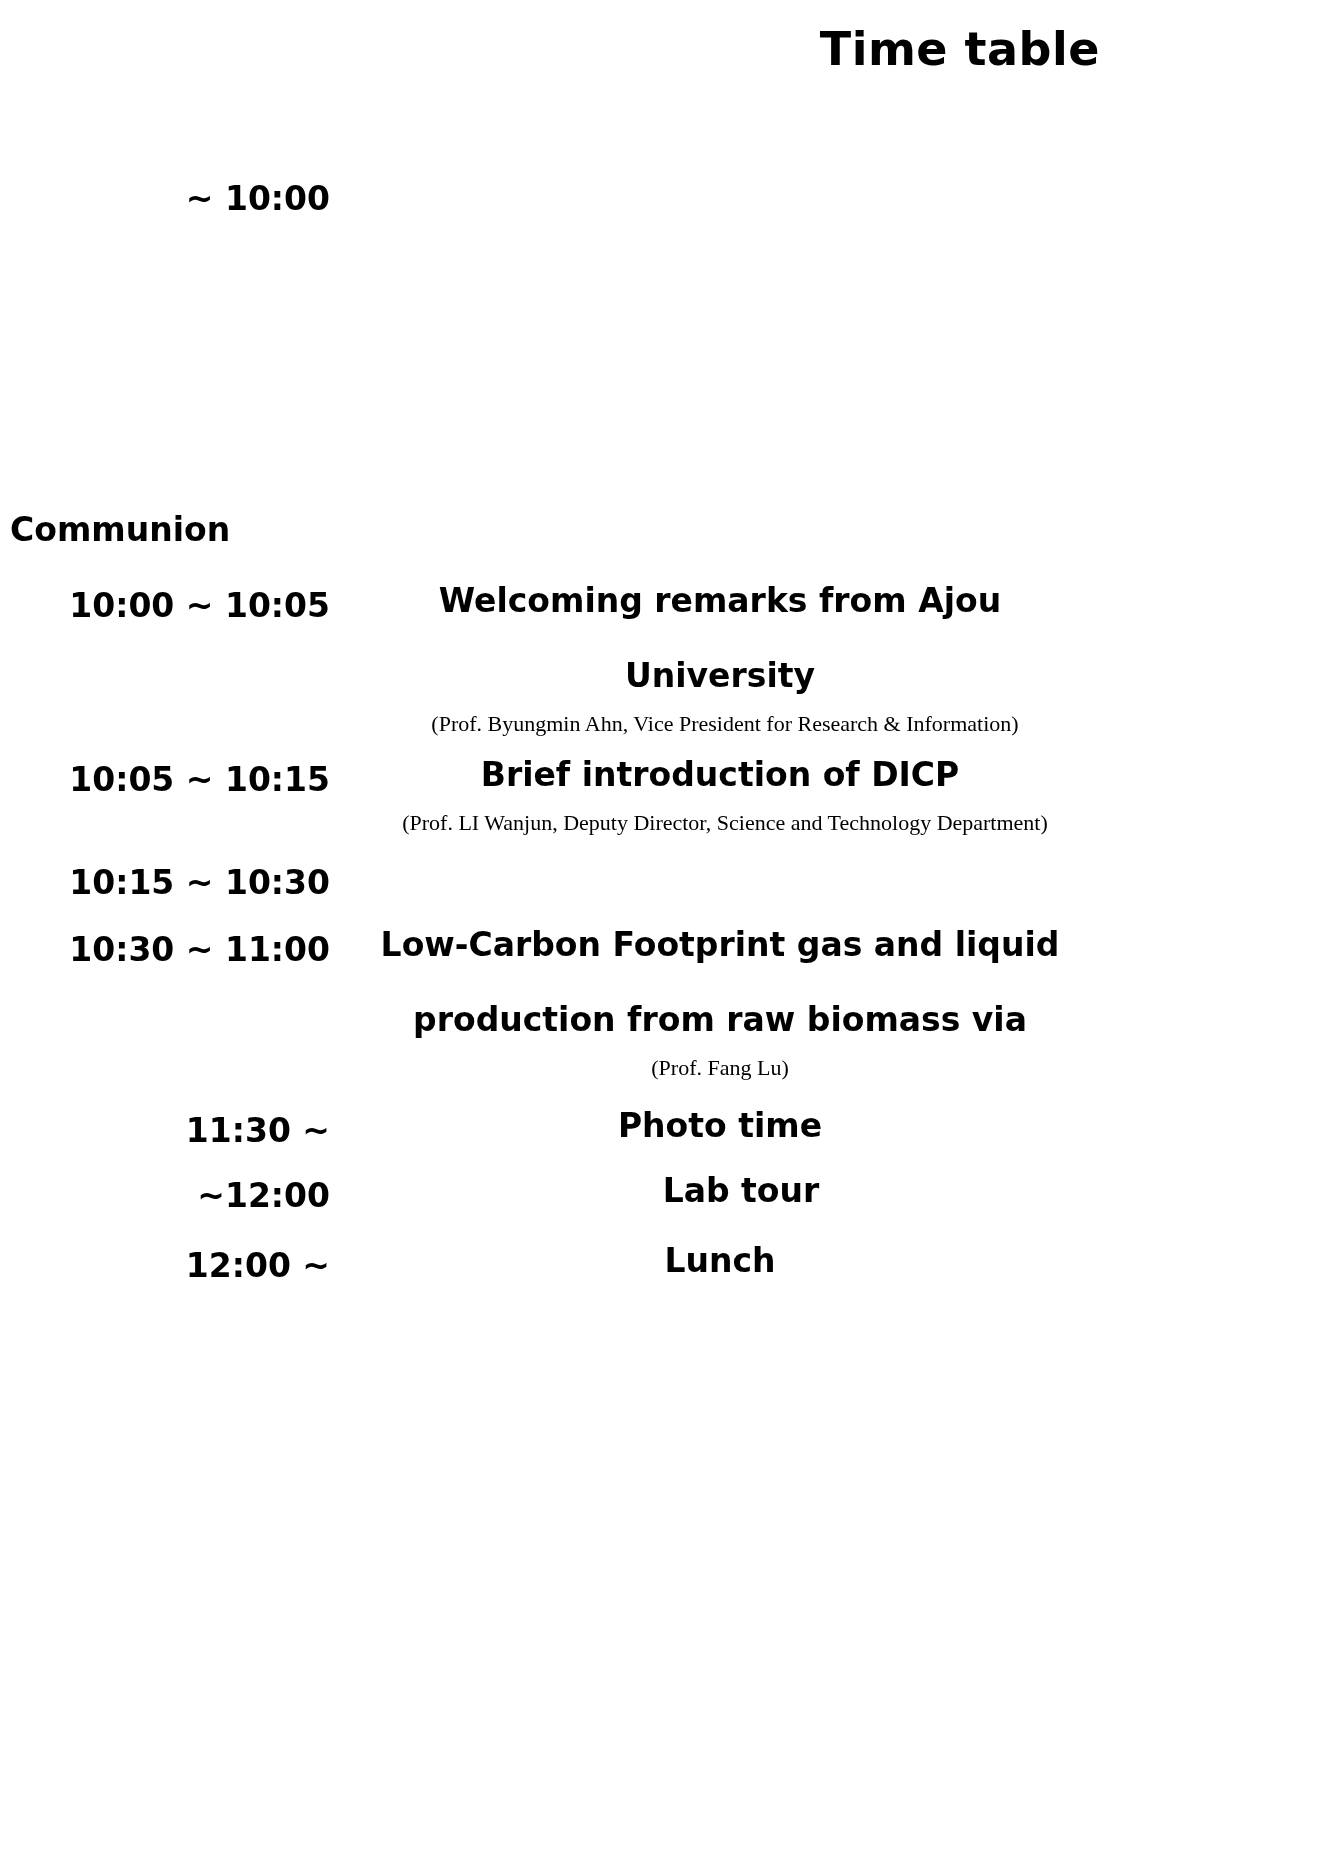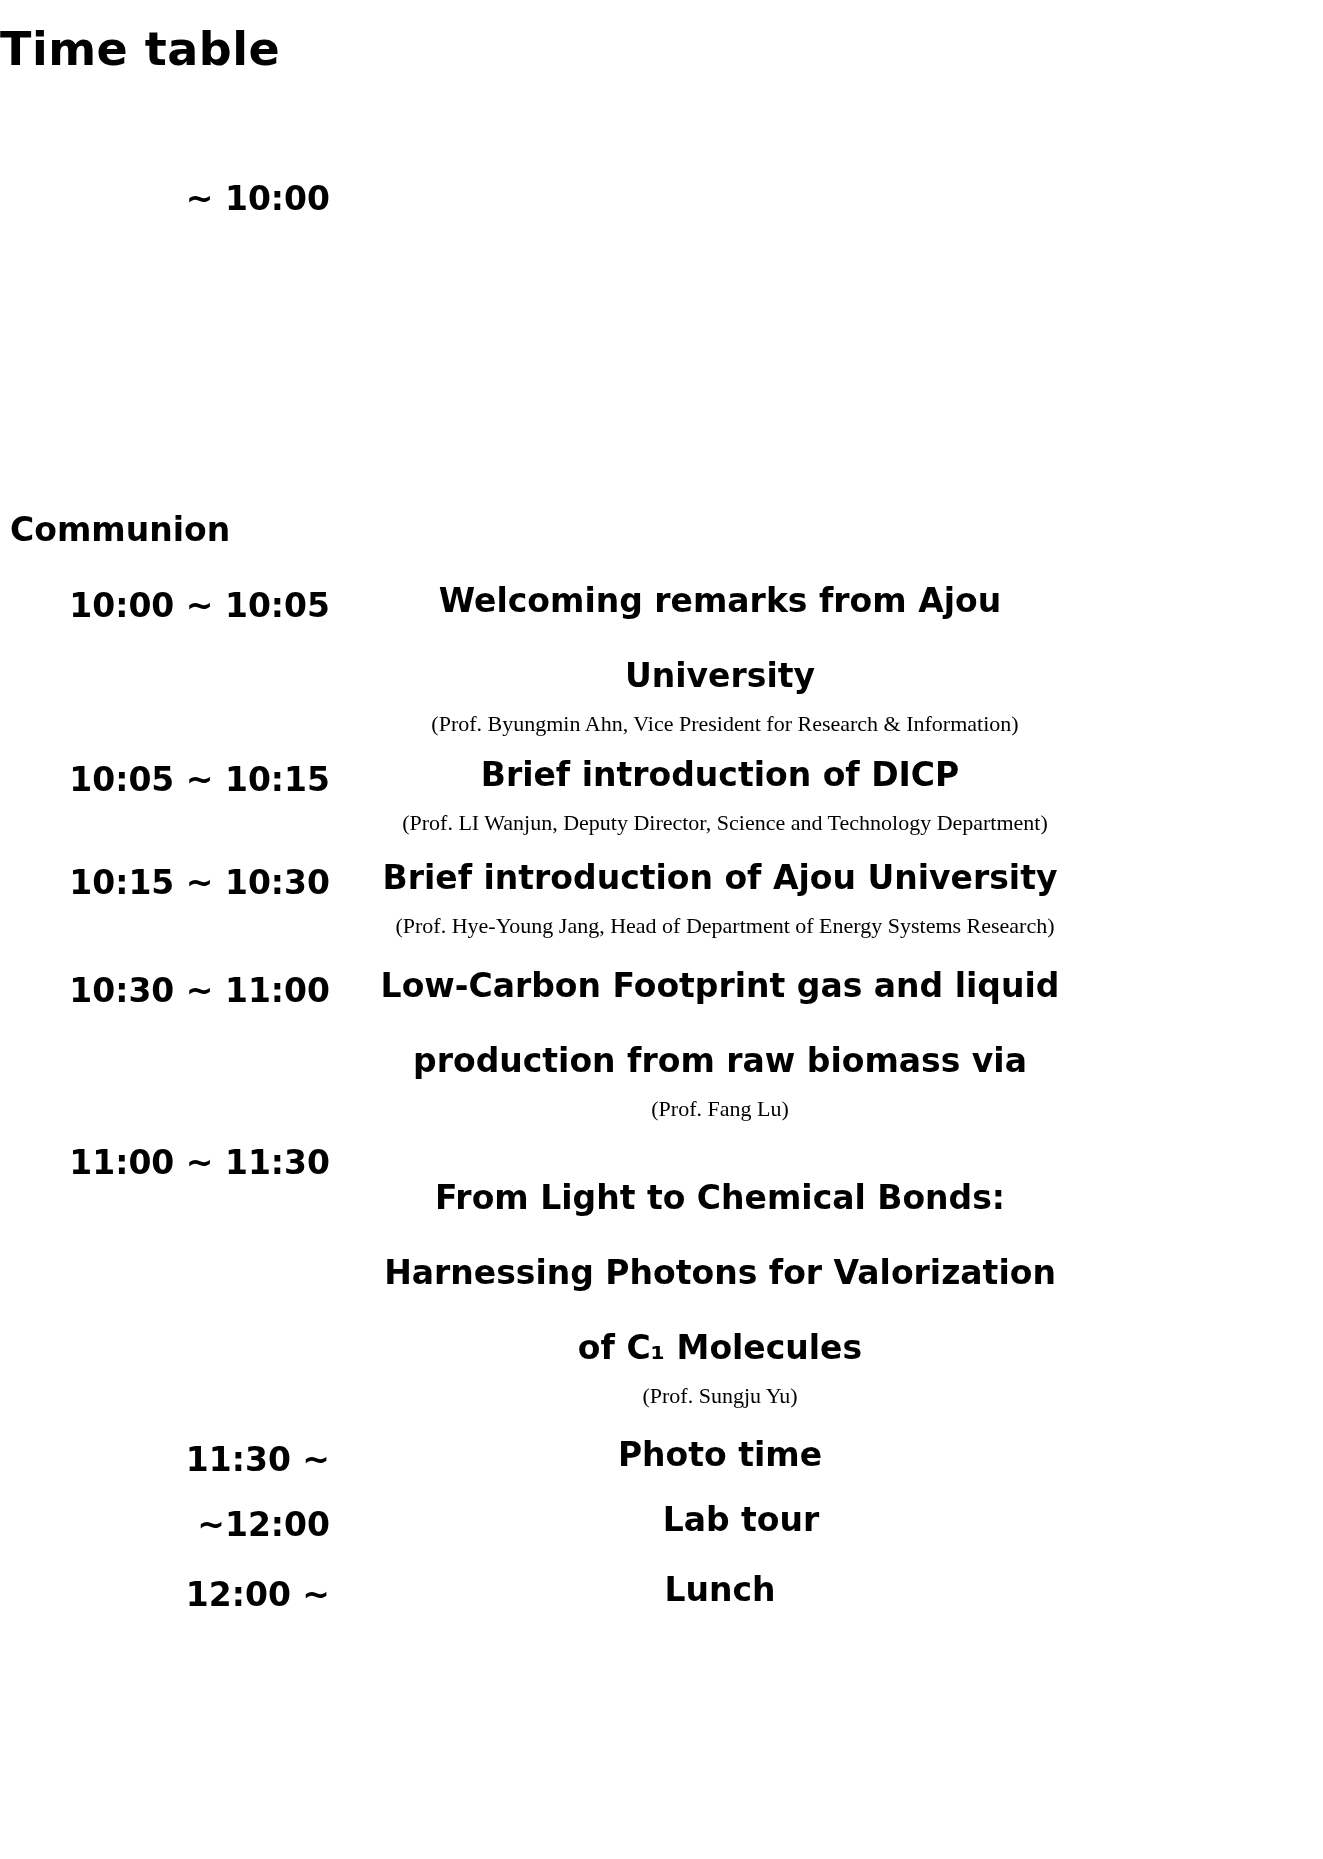--- a/index.html
+++ b/index.html
@@ -24,21 +24,21 @@
     box-sizing: border-box;
     padding: 0;
   }
 
   
   .doc-title {
     position: absolute;
     top: 22px;
     left: 0;
     width: 1100px;
-    text-align: left;
+    text-align: right;
     font-size: 46px;
     font-weight: bold;
     letter-spacing: 0.5px;
     font-family: "DejaVu Sans", sans-serif;
   }
 
   
   .schedule {
     position: absolute;
     top: 168px;
@@ -152,50 +152,33 @@
       <div class="detail-cell">
         <div class="title-block">
           <div class="title-line">Brief introduction of DICP</div>
         </div>
         <div class="note">(Prof. LI Wanjun, Deputy Director, Science and Technology Department)</div>
       </div>
     </div>
 
     <div class="row r-ajou">
       <div class="time-cell">10:15 ~ 10:30</div>
-      <div class="detail-cell">
-        <div class="title-block">
-          <div class="title-line">Brief introduction of Ajou University</div>
-        </div>
-        <div class="note">(Prof. Hye-Young Jang, Head of Department of Energy Systems Research)</div>
-      </div>
     </div>
 
     <div class="row r-biomass">
       <div class="time-cell">10:30 ~ 11:00</div>
       <div class="detail-cell">
         <div class="title-block">
           <div class="title-line">Low-Carbon Footprint gas and liquid</div>
           <div class="title-line">production from raw biomass via</div>
         </div>
         <div class="note center">(Prof. Fang Lu)</div>
       </div>
     </div>
 
-    <div class="row r-photons">
-      <div class="time-cell shift-up">11:00 ~ 11:30</div>
-      <div class="detail-cell">
-        <div class="title-block">
-          <div class="title-line" style="margin-top:34px;">From Light to Chemical Bonds:</div>
-          <div class="title-line">Harnessing Photons for Valorization</div>
-          <div class="title-line">of C₁ Molecules</div>
-        </div>
-        <div class="note center">(Prof. Sungju Yu)</div>
-      </div>
-    </div>
 
     <div class="row r-photo">
       <div class="time-cell">11:30 ~</div>
       <div class="detail-cell">
         <div class="title-block">
           <div class="title-line">Photo time</div>
         </div>
       </div>
     </div>
 

